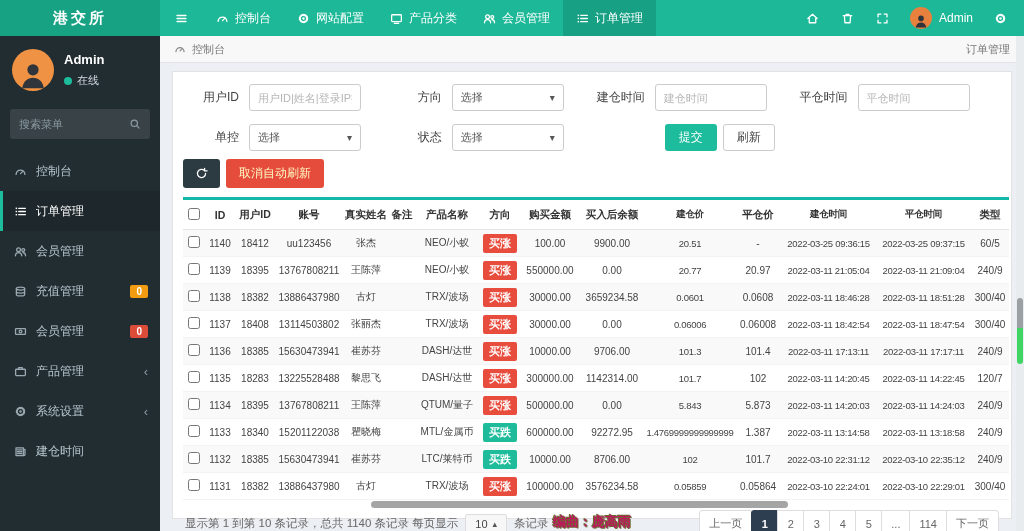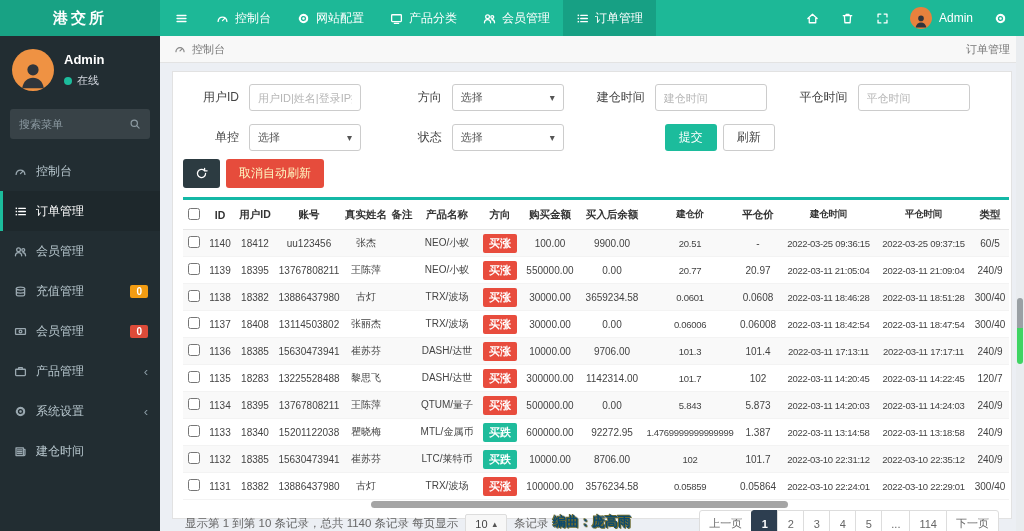--- a/index.html
+++ b/index.html
@@ -101,21 +101,21 @@
   .psize .caret{font-size:9px}
   .pagination{display:flex}
   .page{min-width:27px;height:27px;border:1px solid #ddd;background:#fff;color:#666;display:flex;align-items:center;
         justify-content:center;font-size:11px;margin-left:-1px;padding:0 9px;cursor:pointer;text-decoration:none}
   .page:first-child{border-radius:3px 0 0 3px}
   .page.active{background:#2d3e50;border-color:#2d3e50;color:#fff;font-weight:bold}
   .pages{display:flex}
   .page.next{border-radius:0 3px 3px 0}
 
   .watermark{position:absolute;bottom:0;left:50%;transform:translateX(-50%);font-size:13px;font-weight:bold;
-             color:#0c4a6e;text-shadow:1px 1px 0 #6b6b2f,-1px -1px 0 #6b6b2f,0 0 1px #444;white-space:nowrap}
+             color:#be185d;text-shadow:1px 1px 0 #6b6b2f,-1px -1px 0 #6b6b2f,0 0 1px #444;white-space:nowrap}
 
   
   .vtrack{position:absolute;right:0;top:36px;bottom:0;width:8px;background:#e9ecef;z-index:7}
   .vthumb{position:absolute;left:1px;top:262px;width:6px;height:66px;border-radius:3px;cursor:pointer;
           background:linear-gradient(#9aa0a4 0 45%,#3fd463 45% 100%)}
 </style>
 </head>
 <body>
 
 <svg width="0" height="0" style="position:absolute">

